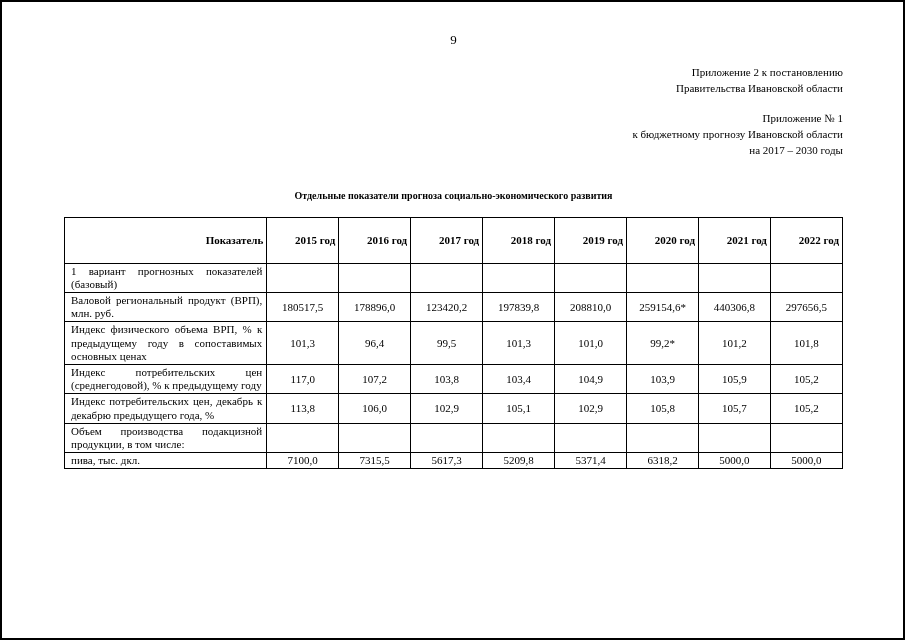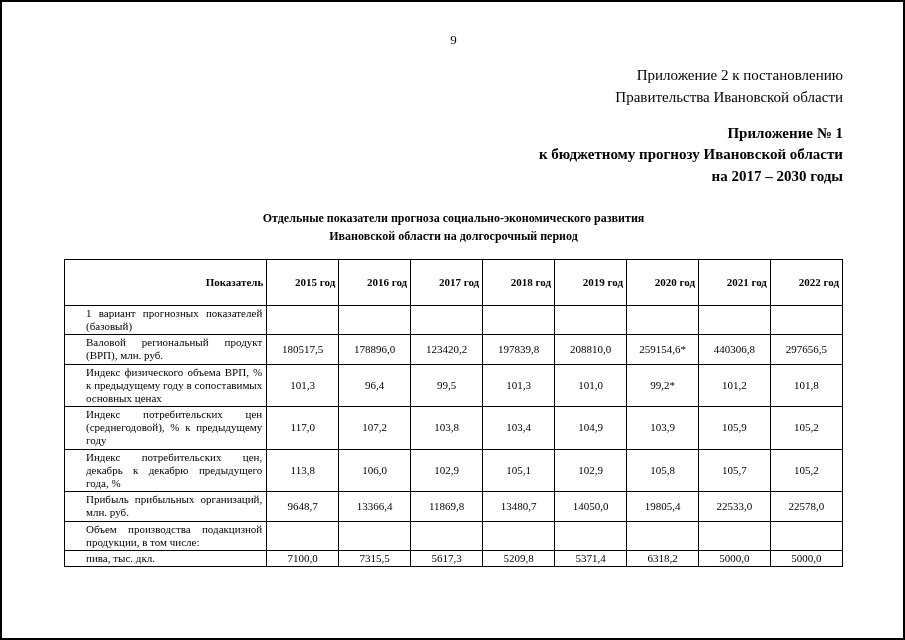--- a/index.html
+++ b/index.html
@@ -15,29 +15,29 @@
     padding: 30px 60px 0 62px;
     background: #fff;
     overflow: hidden;
   }
   .page-number {
     text-align: center;
     font-size: 13px;
   }
   .annex-block {
     text-align: right;
-    font-size: 15px;
+    font-size: 11px;
     line-height: 1.45;
   }
   .annex-2 { margin-top: 17px; }
-  .annex-1 { margin-top: 14px; font-weight: bold; }
+  .annex-1 { margin-top: 14px; }
   .doc-title {
-    margin-top: 21px;
+    margin-top: 29px;
     text-align: center;
-    font-size: 12px;
+    font-size: 10px;
     font-weight: bold;
     line-height: 1.5;
   }
   table.indicators {
     margin-top: 14px;
     width: 100%;
     border-collapse: collapse;
     table-layout: fixed;
   }
   table.indicators th, table.indicators td {
@@ -49,21 +49,21 @@
     font-weight: bold;
     text-align: right;
     vertical-align: middle;
     height: 46px;
     padding: 2px 3px;
   }
   table.indicators th.col-indicator { width: 26%; }
   td.label-cell {
     text-align: justify;
     vertical-align: top;
-    padding: 1px 4px 1px 21px;
+    padding: 1px 4px 1px 6px;
     margin-left: 8px;
   }
   td.value-cell {
     text-align: center;
     vertical-align: middle;
     padding: 1px 2px;
   }
 </style>
 </head>
 <body>
@@ -78,21 +78,20 @@
   </div>
 
   <div class="annex-block annex-1">
     <div>Приложение № 1</div>
     <div>к бюджетному прогнозу Ивановской области</div>
     <div>на 2017 – 2030 годы</div>
   </div>
 
   <div class="doc-title">
     <div>Отдельные показатели прогноза социально-экономического развития</div>
-    <div>Ивановской области на долгосрочный период</div>
   </div>
 
   <table class="indicators">
     <thead id="table-head">
         <tr>
           <th class="col-indicator">Показатель</th>
           <th class="col-year">2015 год</th>
           <th class="col-year">2016 год</th>
           <th class="col-year">2017 год</th>
           <th class="col-year">2018 год</th>
@@ -152,31 +151,20 @@
           <td class="value-cell">113,8</td>
           <td class="value-cell">106,0</td>
           <td class="value-cell">102,9</td>
           <td class="value-cell">105,1</td>
           <td class="value-cell">102,9</td>
           <td class="value-cell">105,8</td>
           <td class="value-cell">105,7</td>
           <td class="value-cell">105,2</td>
         </tr>
         <tr>
-          <td class="label-cell">Прибыль прибыльных организаций, млн. руб.</td>
-          <td class="value-cell">9648,7</td>
-          <td class="value-cell">13366,4</td>
-          <td class="value-cell">11869,8</td>
-          <td class="value-cell">13480,7</td>
-          <td class="value-cell">14050,0</td>
-          <td class="value-cell">19805,4</td>
-          <td class="value-cell">22533,0</td>
-          <td class="value-cell">22578,0</td>
-        </tr>
-        <tr>
           <td class="label-cell">Объем производства подакцизной продукции, в том числе:</td>
           <td class="value-cell"></td>
           <td class="value-cell"></td>
           <td class="value-cell"></td>
           <td class="value-cell"></td>
           <td class="value-cell"></td>
           <td class="value-cell"></td>
           <td class="value-cell"></td>
           <td class="value-cell"></td>
         </tr>

